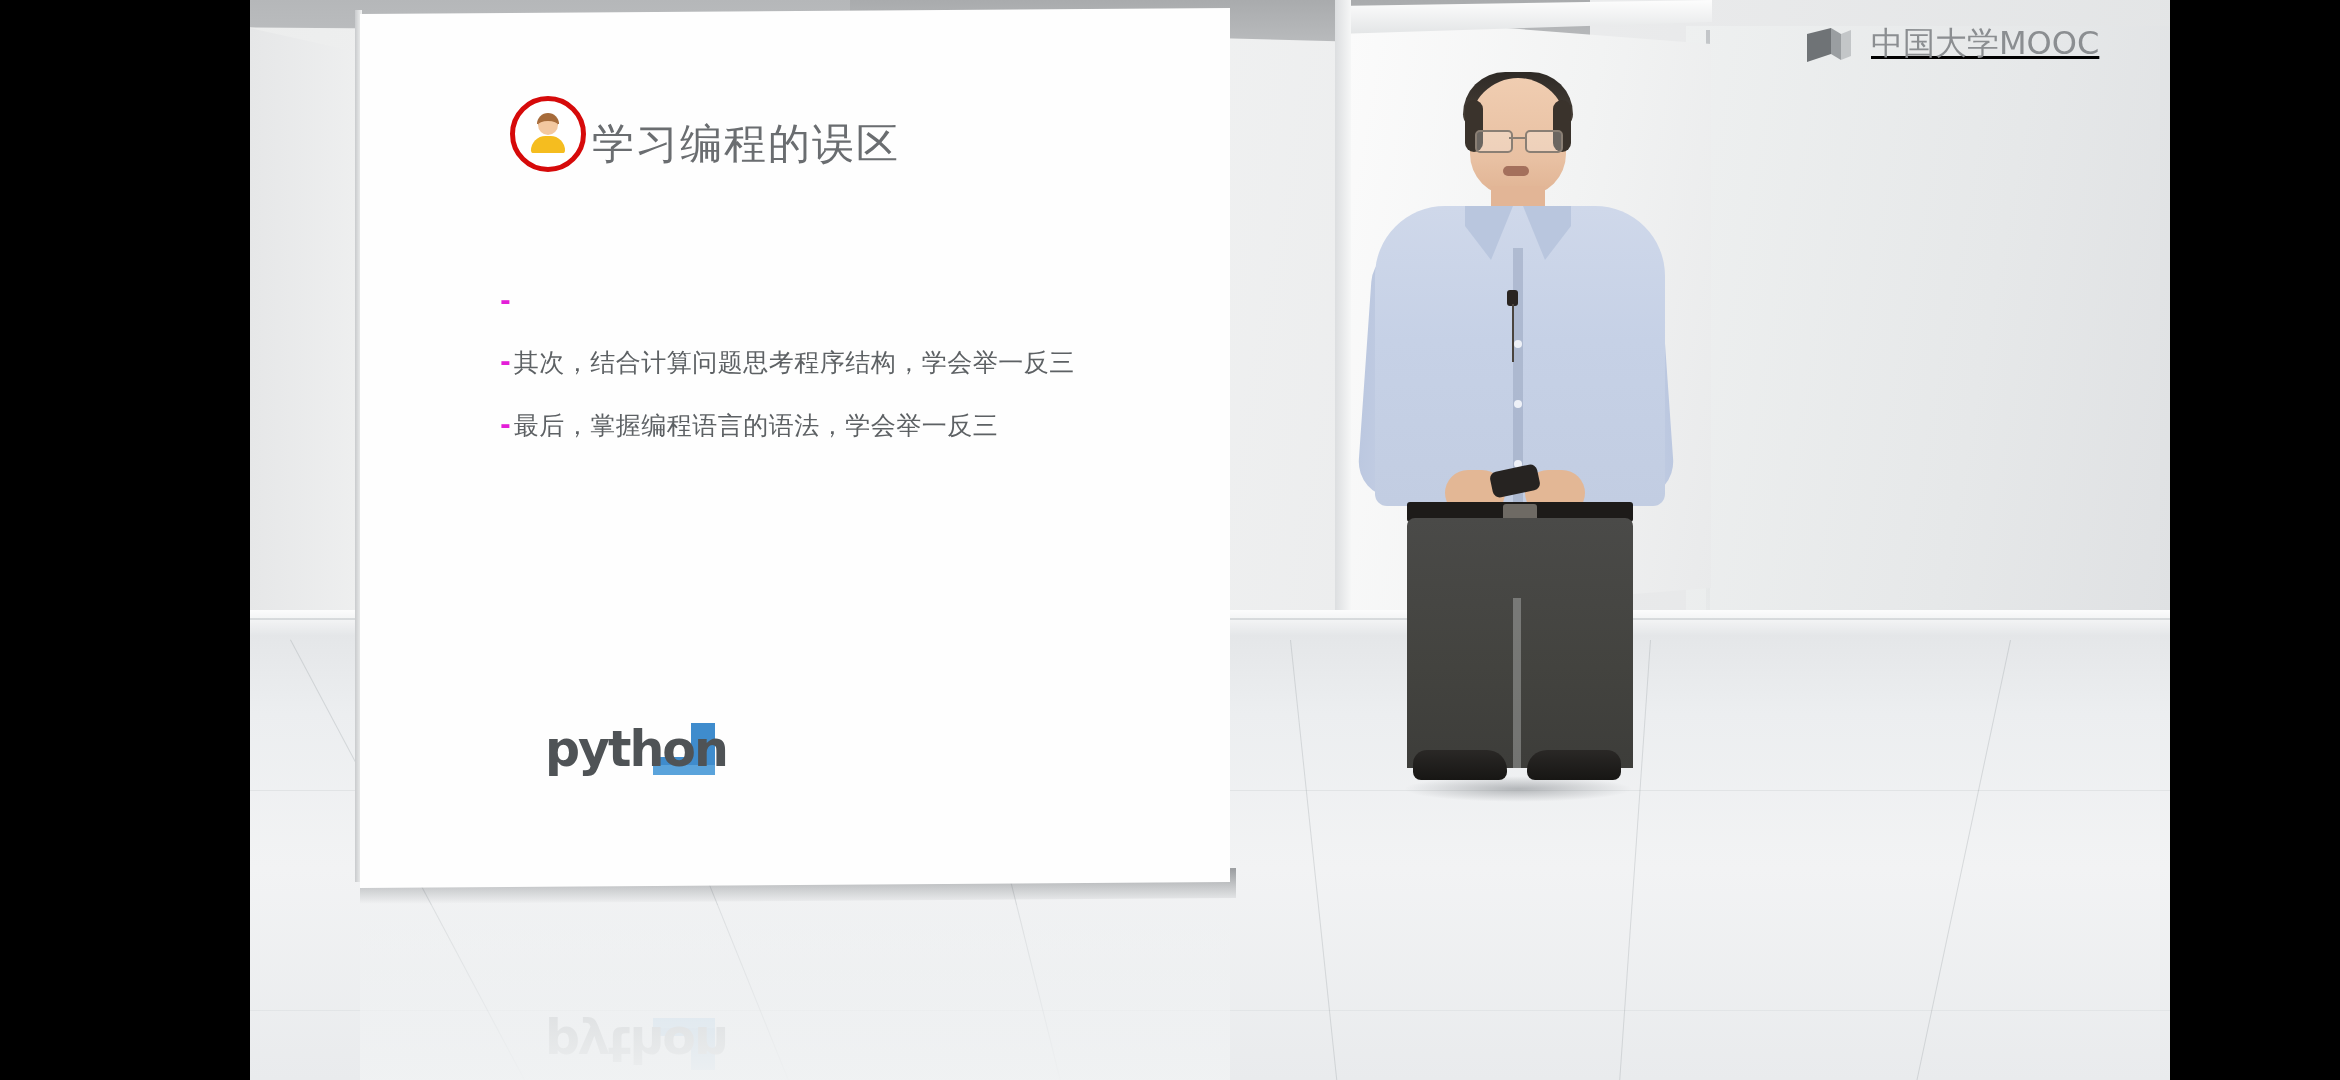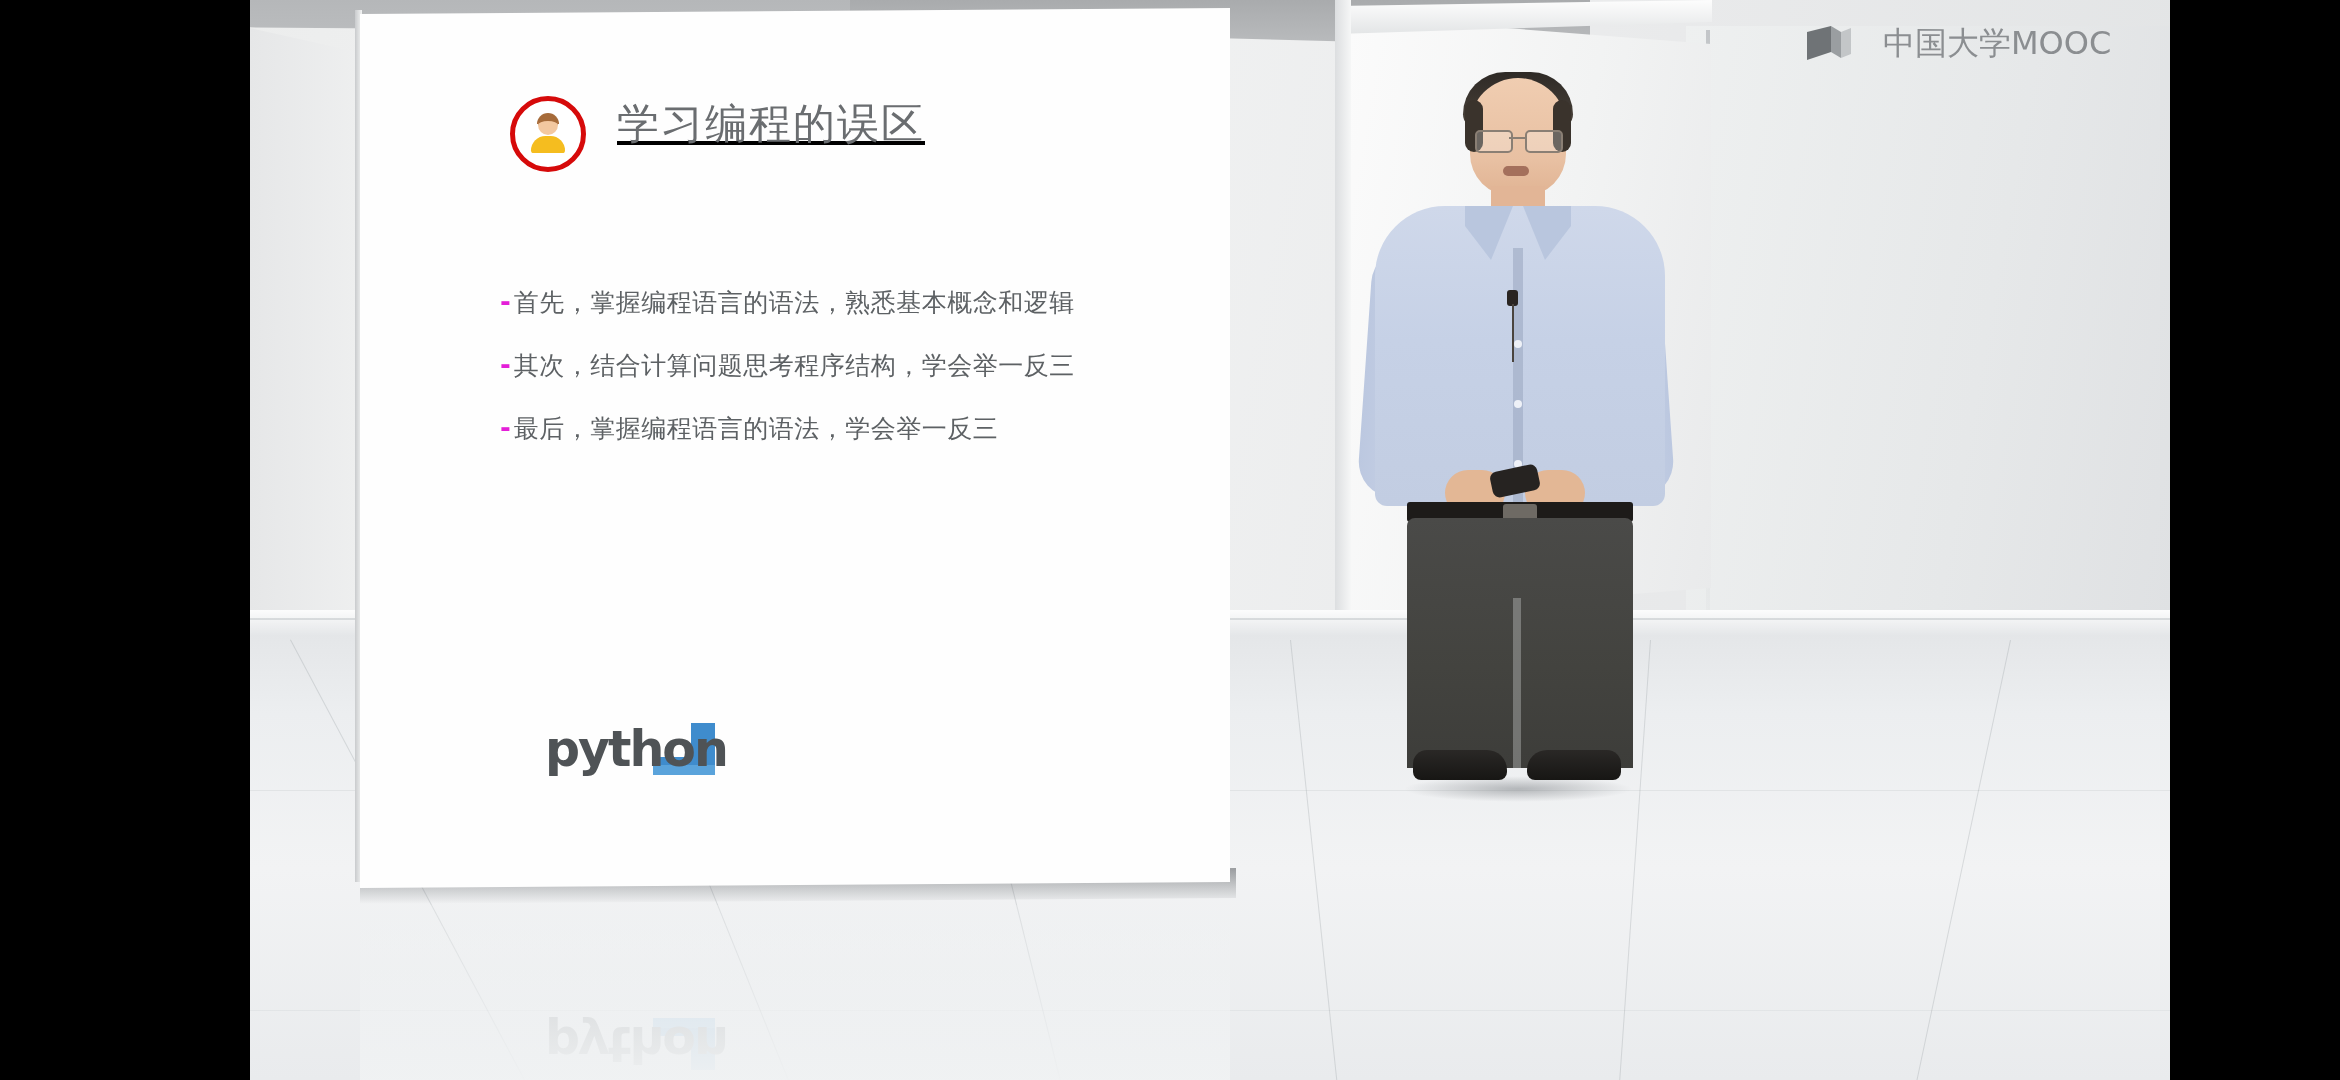--- a/index.html
+++ b/index.html
@@ -63,21 +63,21 @@
   
   .floor{position:absolute;left:0;top:610px;width:1920px;height:470px;
      background:linear-gradient(180deg,#e2e4e6 0%,#eceef0 22%,#f2f3f4 55%,#e9ebed 100%);}
   .floor-hl{position:absolute;left:0;top:610px;width:1920px;height:26px;
      background:linear-gradient(180deg,rgba(255,255,255,.9),rgba(255,255,255,0));}
   .tile{position:absolute;background:rgba(120,126,132,.22);transform-origin:0 0;}
 
   
   .slide-inner{position:absolute;left:0;top:0;width:870px;height:880px;}
 
-  .title-row{position:absolute;left:150px;top:88px;display:flex;align-items:flex-start;gap:31px;text-decoration:underline;}
+  .title-row{position:absolute;left:150px;top:88px;display:flex;align-items:flex-end;gap:6px;}
   .avatar-ring{width:66px;height:66px;border-radius:50%;border:5px solid #d60a0a;
      display:flex;align-items:center;justify-content:center;background:#fff;position:relative;}
   .av-head{position:absolute;top:14px;left:50%;transform:translateX(-50%);
      width:20px;height:20px;border-radius:50%;background:#f3c8a0;border-top:6px solid #a66b3a;box-sizing:border-box;}
   .av-hair{position:absolute;top:12px;left:50%;transform:translateX(-50%);
      width:22px;height:11px;border-radius:11px 11px 0 0;background:#a66b3a;}
   .av-body{position:absolute;top:35px;left:50%;transform:translateX(-50%);
      width:34px;height:17px;border-radius:17px 17px 3px 3px;background:#f5bd1f;}
   .title-text{font-size:42px;color:#6a6d70;letter-spacing:2px;font-family:"DejaVu Sans","Liberation Sans",sans-serif;}
 
@@ -96,21 +96,21 @@
   .py-swoosh{position:absolute;left:86px;top:0;width:86px;height:68px;z-index:1;}
 
   
   .reflect{position:absolute;left:110px;top:905px;width:870px;height:175px;overflow:hidden;
      opacity:.30;transform:scaleY(-1);}
   .reflect .py-logo{top:0px;left:185px;}
   .reflect-fade{position:absolute;left:110px;top:905px;width:870px;height:175px;
      background:linear-gradient(180deg,rgba(240,242,243,.25),rgba(240,242,243,.95));}
 
   
-  .mooc{position:absolute;left:1555px;top:22px;display:flex;align-items:flex-start;gap:28px;z-index:30;}
+  .mooc{position:absolute;left:1555px;top:22px;display:flex;align-items:flex-end;gap:16px;z-index:30;text-decoration:underline;}
   .mooc-mark{width:50px;height:42px;position:relative;}
   .mooc-text{font-size:32px;color:#8b8e91;letter-spacing:0px;font-family:"DejaVu Sans","Liberation Sans",sans-serif;}
 
   
   .presenter{position:absolute;left:1045px;top:78px;width:430px;height:690px;z-index:25;}
   .p-head{position:absolute;left:175px;top:0;width:96px;height:118px;border-radius:48px 48px 42px 42px;
      background:linear-gradient(180deg,#f0cdb1 0%,#e8c0a2 70%,#e0b393 100%);}
   .p-hair{position:absolute;left:168px;top:-6px;width:110px;height:56px;
      border-radius:55px 55px 18px 18px;background:linear-gradient(180deg,#2e2a26,#4a423a);}
   .p-hair-side{position:absolute;left:170px;top:22px;width:18px;height:52px;border-radius:9px;
@@ -206,21 +206,20 @@
             <span class="av-head"></span>
             <span class="av-body"></span>
           </span>
           <span class="title-text">学习编程的误区</span>
         </div>
 
 
         <div class="bullets">
           <div class="bullet">
             <span class="dash">-</span>
-            <span class="btxt">首先，掌握编程语言的语法，熟悉基本概念和逻辑</span>
           </div>
           <div class="bullet">
             <span class="dash">-</span>
             <span class="btxt">其次，结合计算问题思考程序结构，学会举一反三</span>
           </div>
           <div class="bullet">
             <span class="dash">-</span>
             <span class="btxt">最后，掌握编程语言的语法，学会举一反三</span>
           </div>
         </div>

